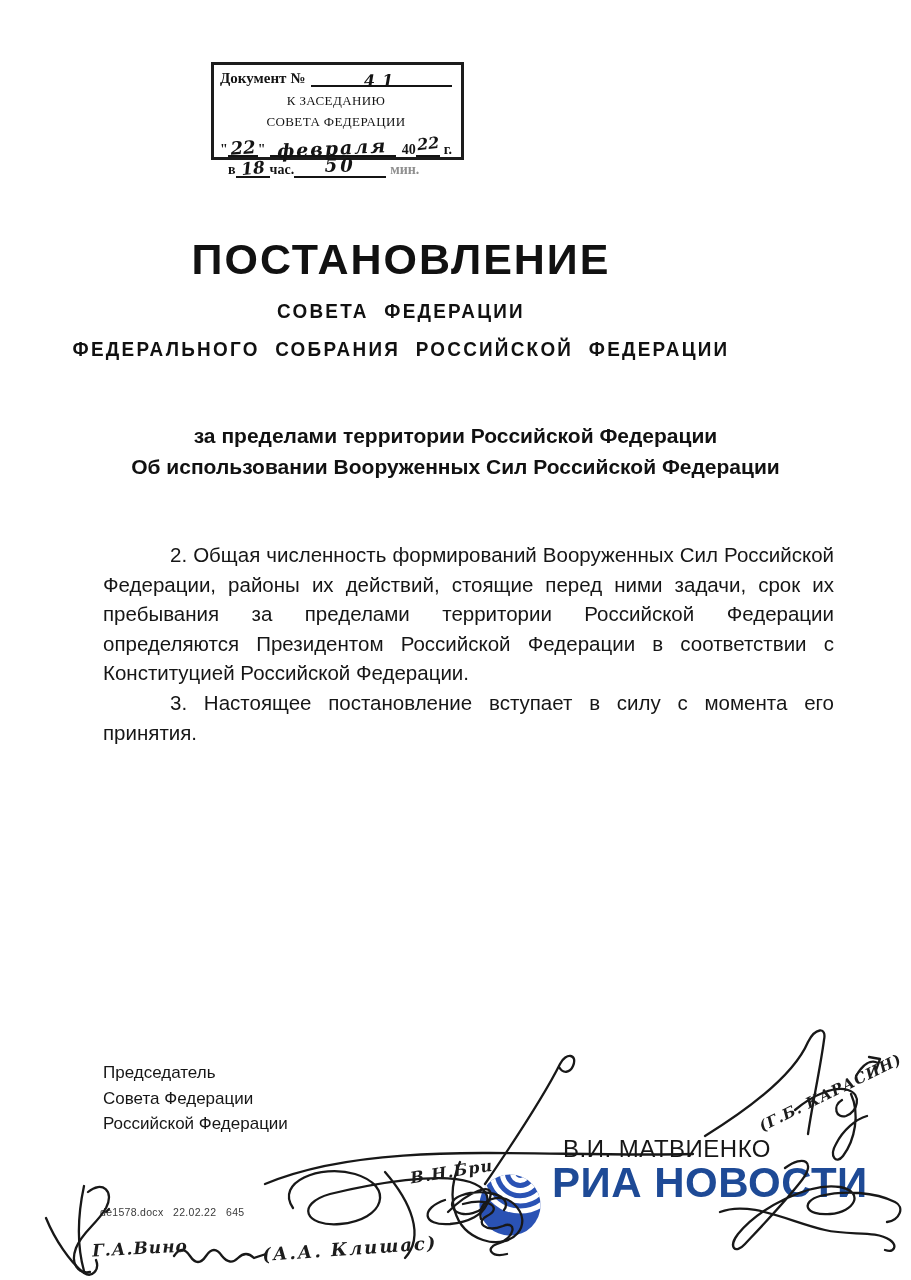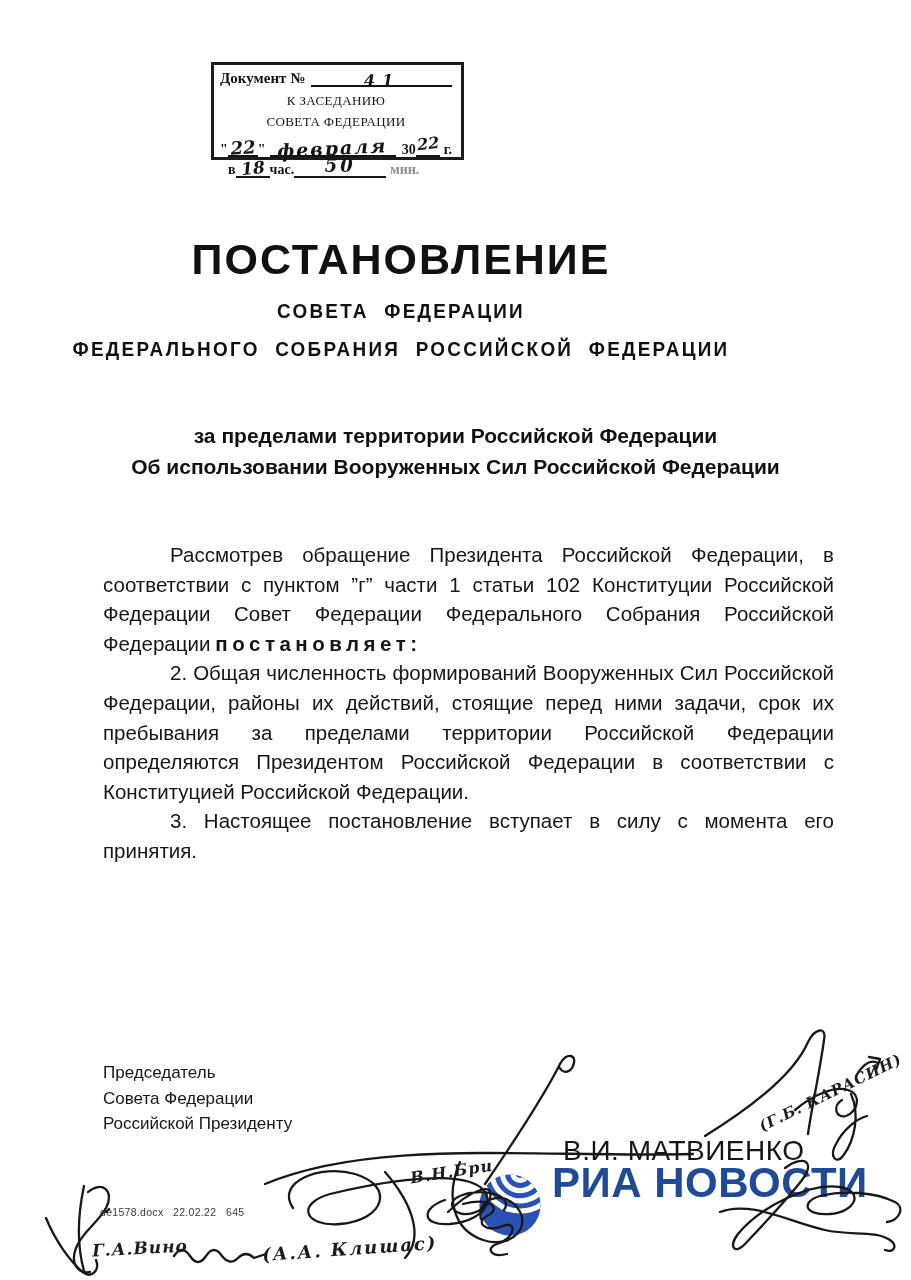--- a/index.html
+++ b/index.html
@@ -41,21 +41,21 @@
   
   .subject{left:0;top:420px;width:911px;text-align:center;font-size:21px;font-weight:bold;line-height:31px;color:#111;}
 
   
   .doc-body{left:103px;top:540px;width:731px;font-size:20.5px;line-height:29.6px;text-align:justify;color:#161616;}
   .doc-body p{margin:0;text-indent:67px;}
   .resolve{letter-spacing:4.5px;font-weight:bold;margin-left:5px;}
 
   
   .sig-block{left:103px;top:1060px;font-size:17px;line-height:25.5px;color:#161616;}
-  .sig-name{left:563px;top:1135px;font-size:28px;letter-spacing:.5px;color:#161616;z-index:6;}
+  .sig-name{left:563px;top:1135px;font-size:24px;letter-spacing:.5px;color:#161616;z-index:6;}
 
   
   .footer-note{left:100px;top:1206px;font-size:10.5px;color:#3a3a3a;white-space:pre;letter-spacing:.3px;}
 
   
   .ria{left:476px;top:1160px;display:flex;align-items:flex-start;gap:8px;z-index:5;}
   .ria-text{font-size:42px;font-weight:bold;letter-spacing:.5px;line-height:1;position:relative;top:2px;}
 
   
   .ink{z-index:10;}
@@ -71,21 +71,21 @@
     <span>Документ №</span>
     <span class="stamp-num-line"><span class="hand stamp-num">41</span></span>
   </div>
   <div class="stamp-line first">К ЗАСЕДАНИЮ</div>
   <div class="stamp-line">СОВЕТА ФЕДЕРАЦИИ</div>
   <div class="stamp-date">
     <span>"</span>
     <span class="u"><span class="hand stamp-day">22</span></span>
     <span>"</span>
     <span class="u" style="flex:1;margin:0 6px 0 4px;"><span class="hand stamp-month">февраля</span></span>
-    <span>30</span>
+    <span>40</span>
     <span class="u" style="width:24px;"><span class="hand stamp-year-suffix">22</span></span>
     <span style="margin-left:4px;">г.</span>
   </div>
   <div class="stamp-time">
     <span>в</span>
     <span class="u"><span class="hand stamp-hours">18</span></span>
     <span>час.</span>
     <span class="u"><span class="hand stamp-mins">50</span></span>
     <span class="faint" style="margin-left:4px;">мин.</span>
   </div>
@@ -96,29 +96,28 @@
   <div class="title-sub l2">СОВЕТА ФЕДЕРАЦИИ</div>
   <div class="title-sub l3">ФЕДЕРАЛЬНОГО СОБРАНИЯ РОССИЙСКОЙ ФЕДЕРАЦИИ</div>
 </div>
 
 <div class="abs subject">
   <div>за пределами территории Российской Федерации</div>
   <div>Об использовании Вооруженных Сил Российской Федерации</div>
 </div>
 
 <div class="abs doc-body">
-  <p><span>Рассмотрев обращение Президента Российской Федерации, в соответствии с пунктом ”г” части 1 статьи 102 Конституции Российской Федерации Совет Федерации Федерального Собрания Российской Федерации</span><span class="resolve">постановляет:</span></p>
   <p>2. Общая численность формирований Вооруженных Сил Российской Федерации, районы их действий, стоящие перед ними задачи, срок их пребывания за пределами территории Российской Федерации определяются Президентом Российской Федерации в соответствии с Конституцией Российской Федерации.</p>
   <p>3. Настоящее постановление вступает в силу с момента его принятия.</p>
 </div>
 
 <div class="abs sig-block">
   <div>Председатель</div>
   <div>Совета Федерации</div>
-  <div>Российской Президенту</div>
+  <div>Российской Федерации</div>
 </div>
 <div class="abs sig-name">В.И. МАТВИЕНКО</div>
 
 <div class="abs footer-note">de1578.docx   22.02.22   645</div>
 
 <div class="abs ria">
   <svg width="68" height="80" viewBox="0 0 80 92">
     <defs>
         <clipPath id="ballclip">
           <circle cx="40" cy="52" r="36"></circle>

